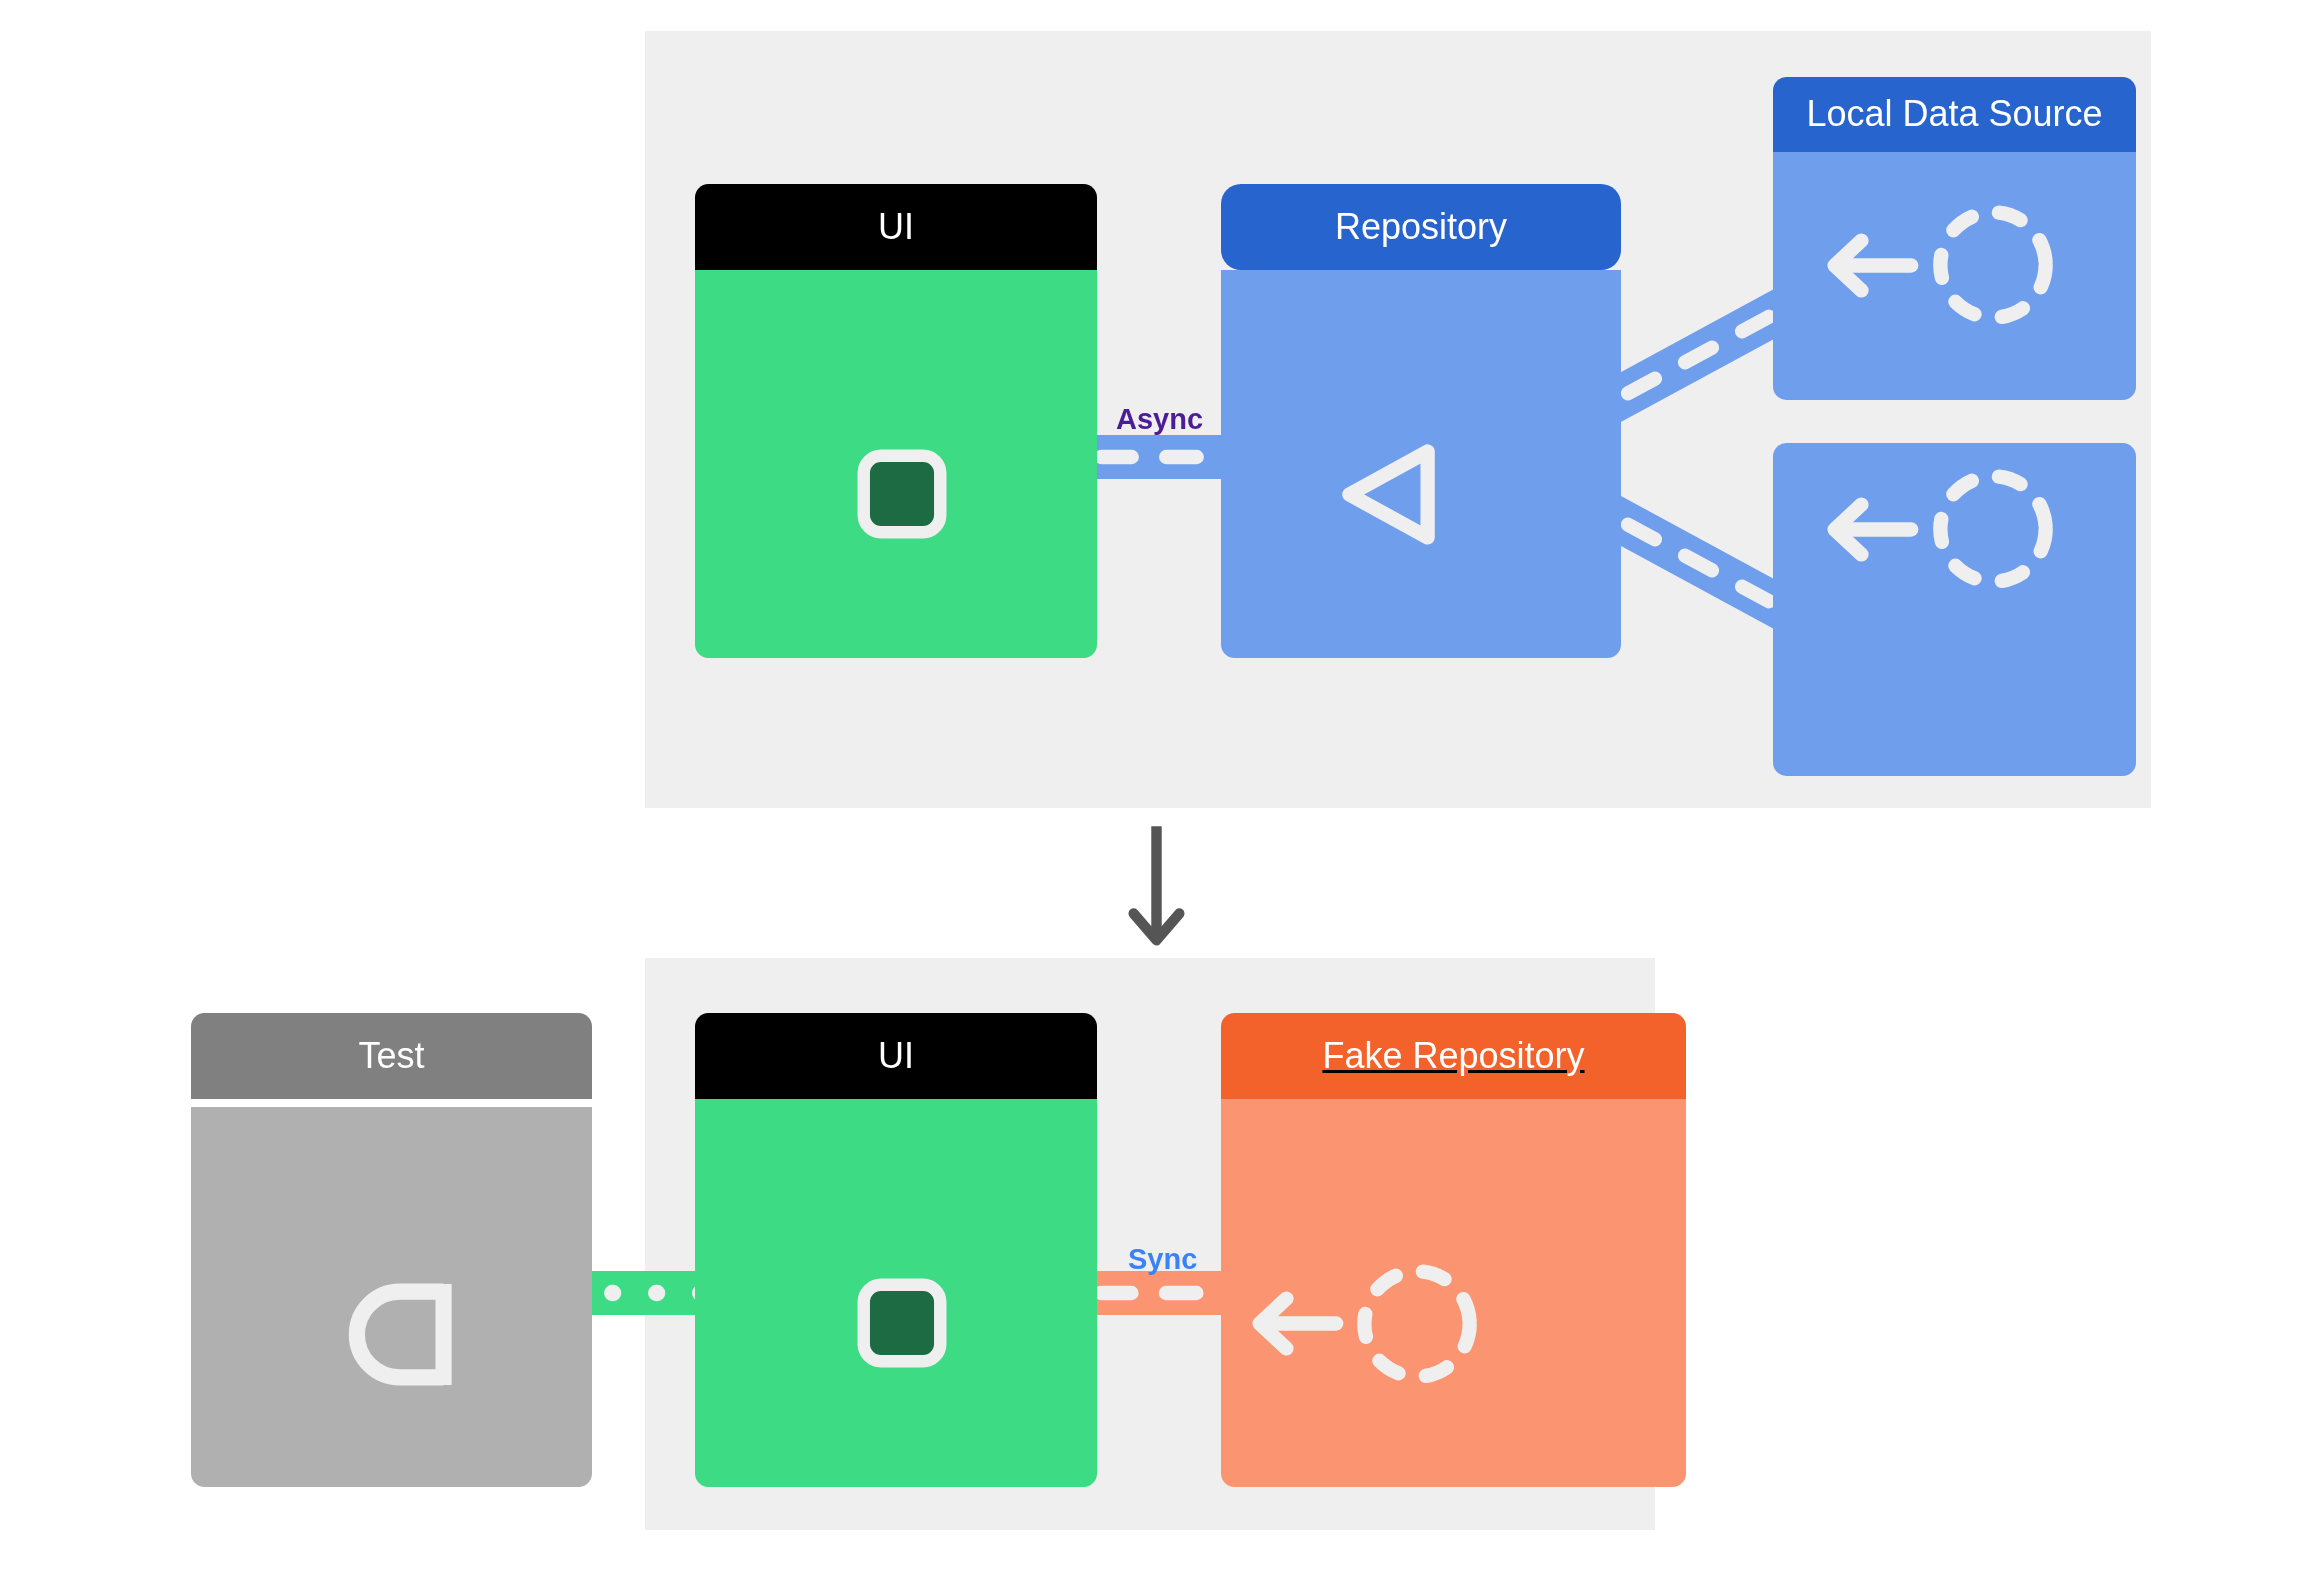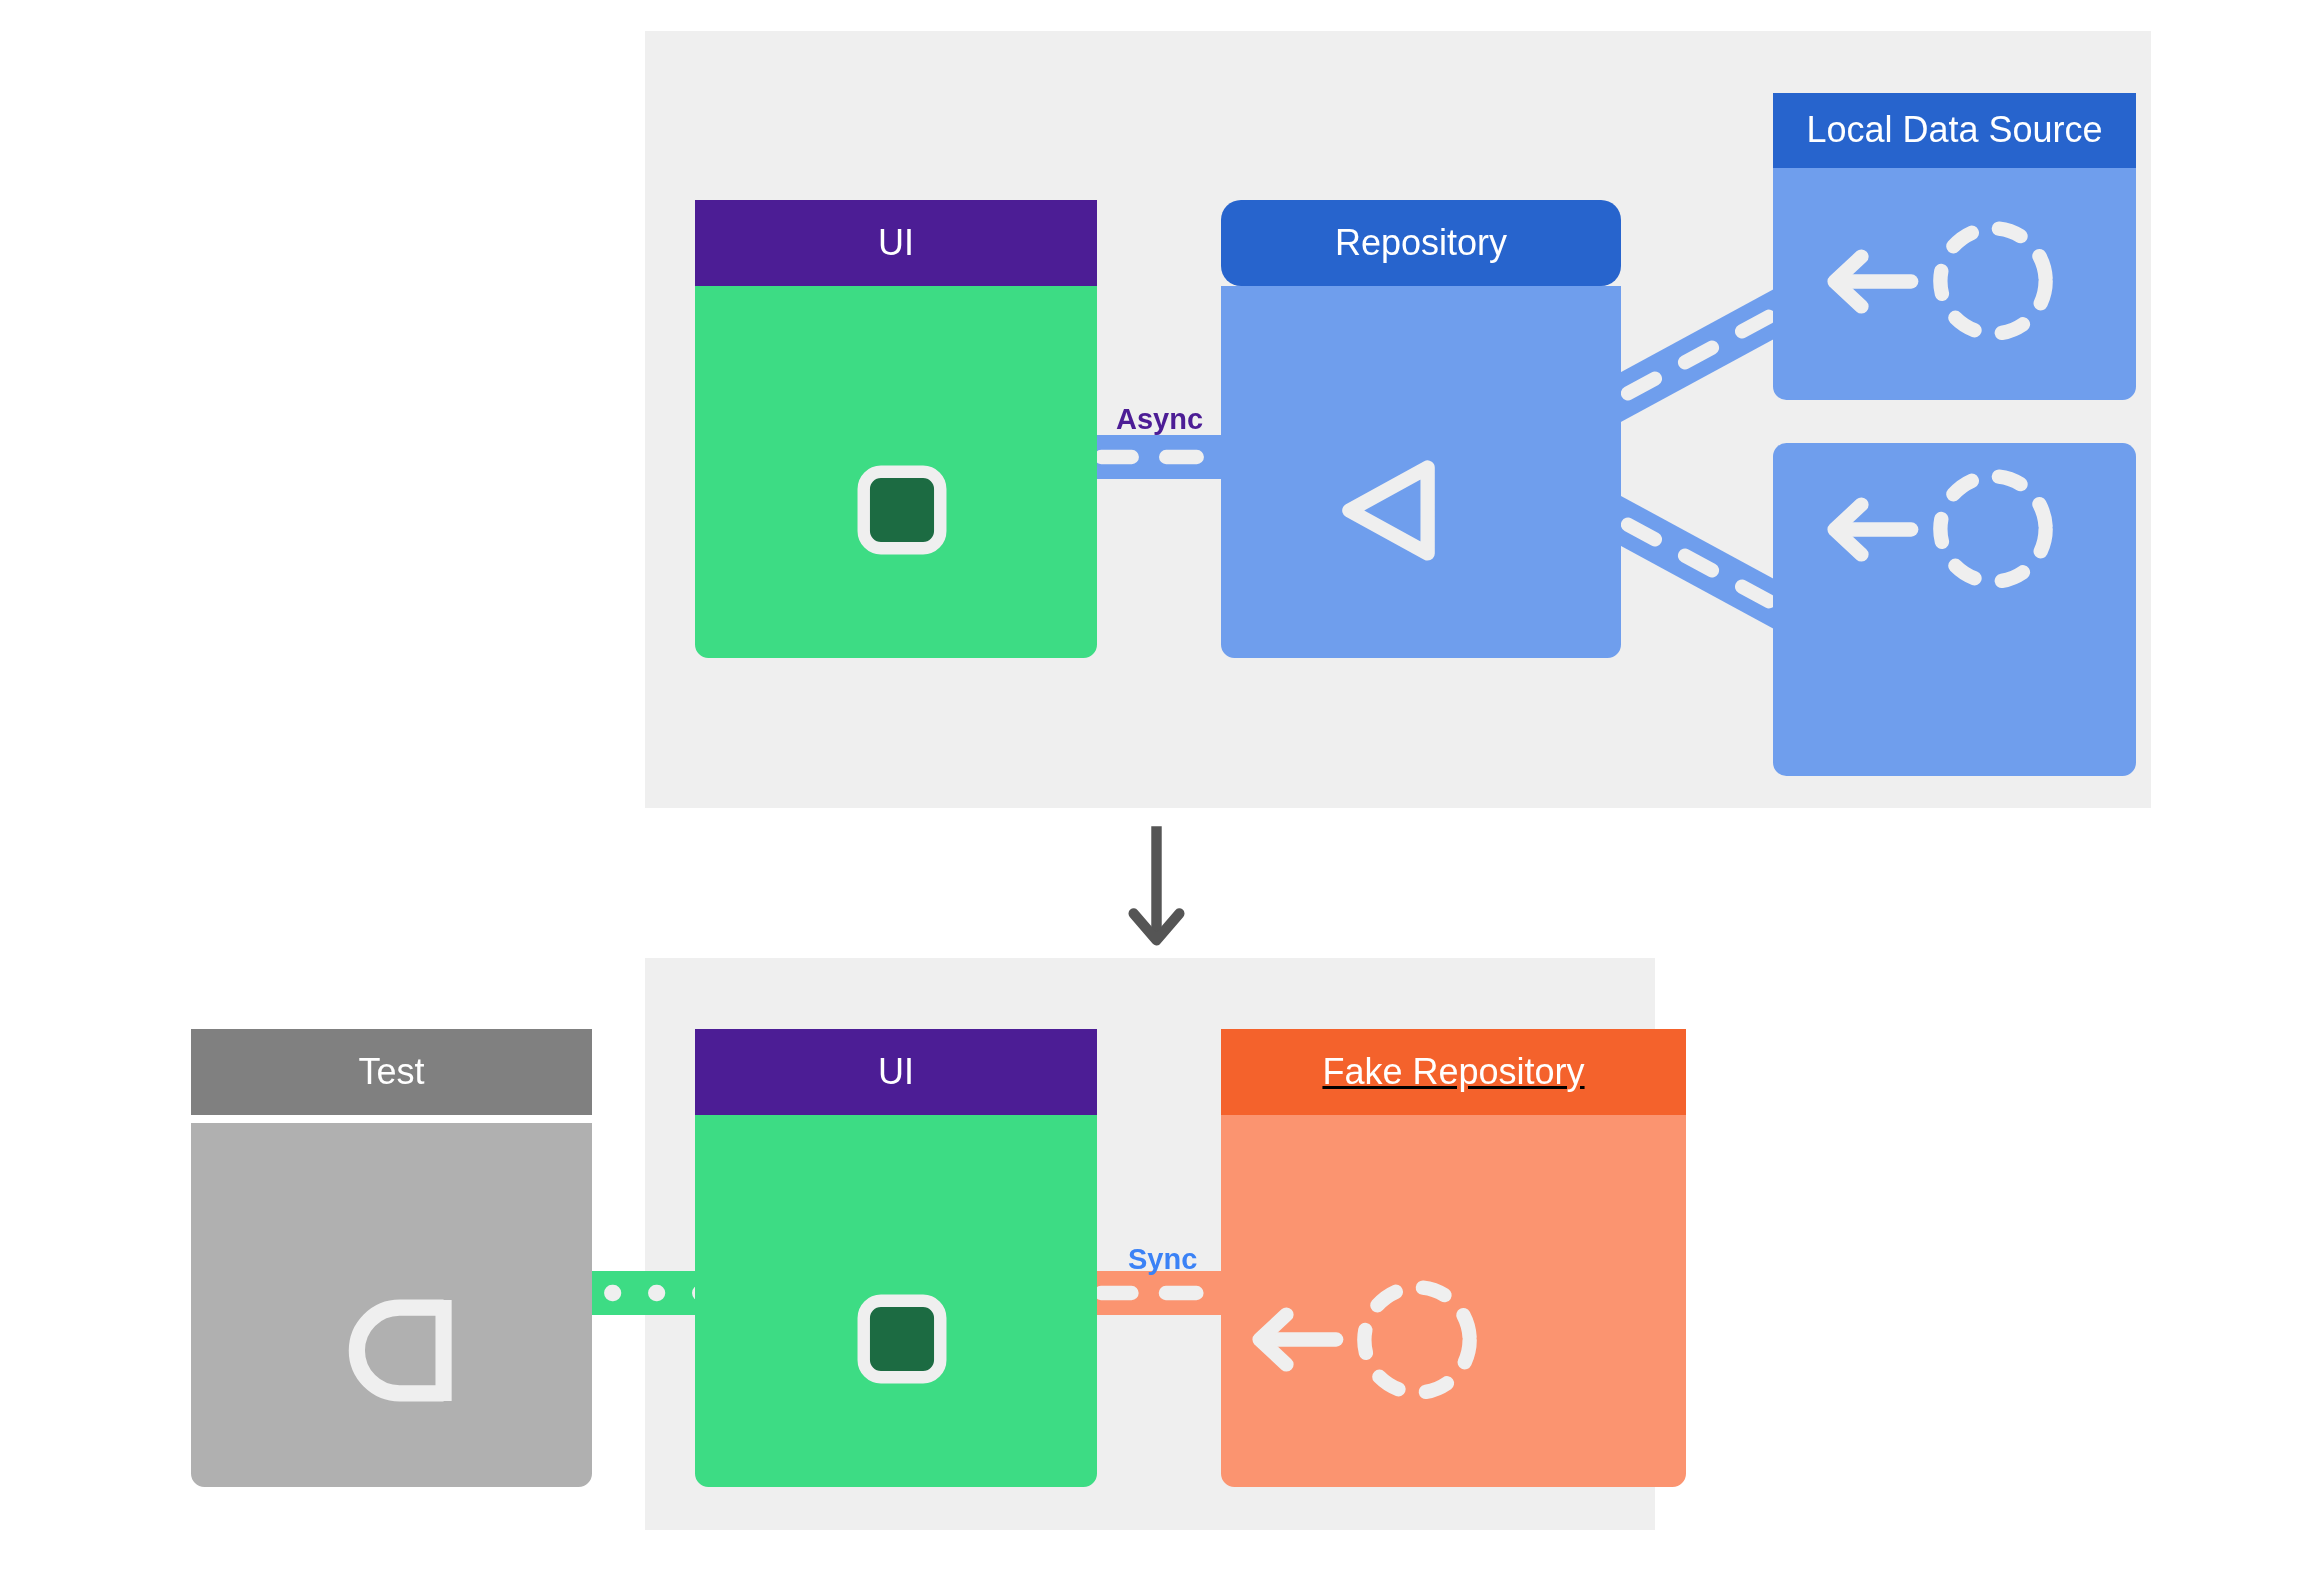--- a/index.html
+++ b/index.html
@@ -34,29 +34,28 @@
     flex: 0 0 auto;
     display: flex;
     align-items: center;
     justify-content: center;
     color: #ffffff;
     font-size: 36px;
     line-height: 1.18;
     text-align: center;
     padding: 0 24px;
     box-sizing: border-box;
-    margin-top: 16px;
   }
   .box-body {
     flex: 1 1 auto;
     position: relative;
   }
 
   
-  .green .box-header { background: #4c1d95; }
+  .green .box-header { background: #000000; }
   .green .box-body   { background: #3ddc84; }
   .blue  .box-header { background: #2764cd; }
   .blue  .box-body   { background: #6f9eed; }
   .orange .box-header { background: #f4622c; }
   .orange .box-body   { background: #fb9470; }
   .gray  .box-header { background: #808080; }
   .gray  .box-body   { background: #b0b0b0; }
 
   
   .band {

